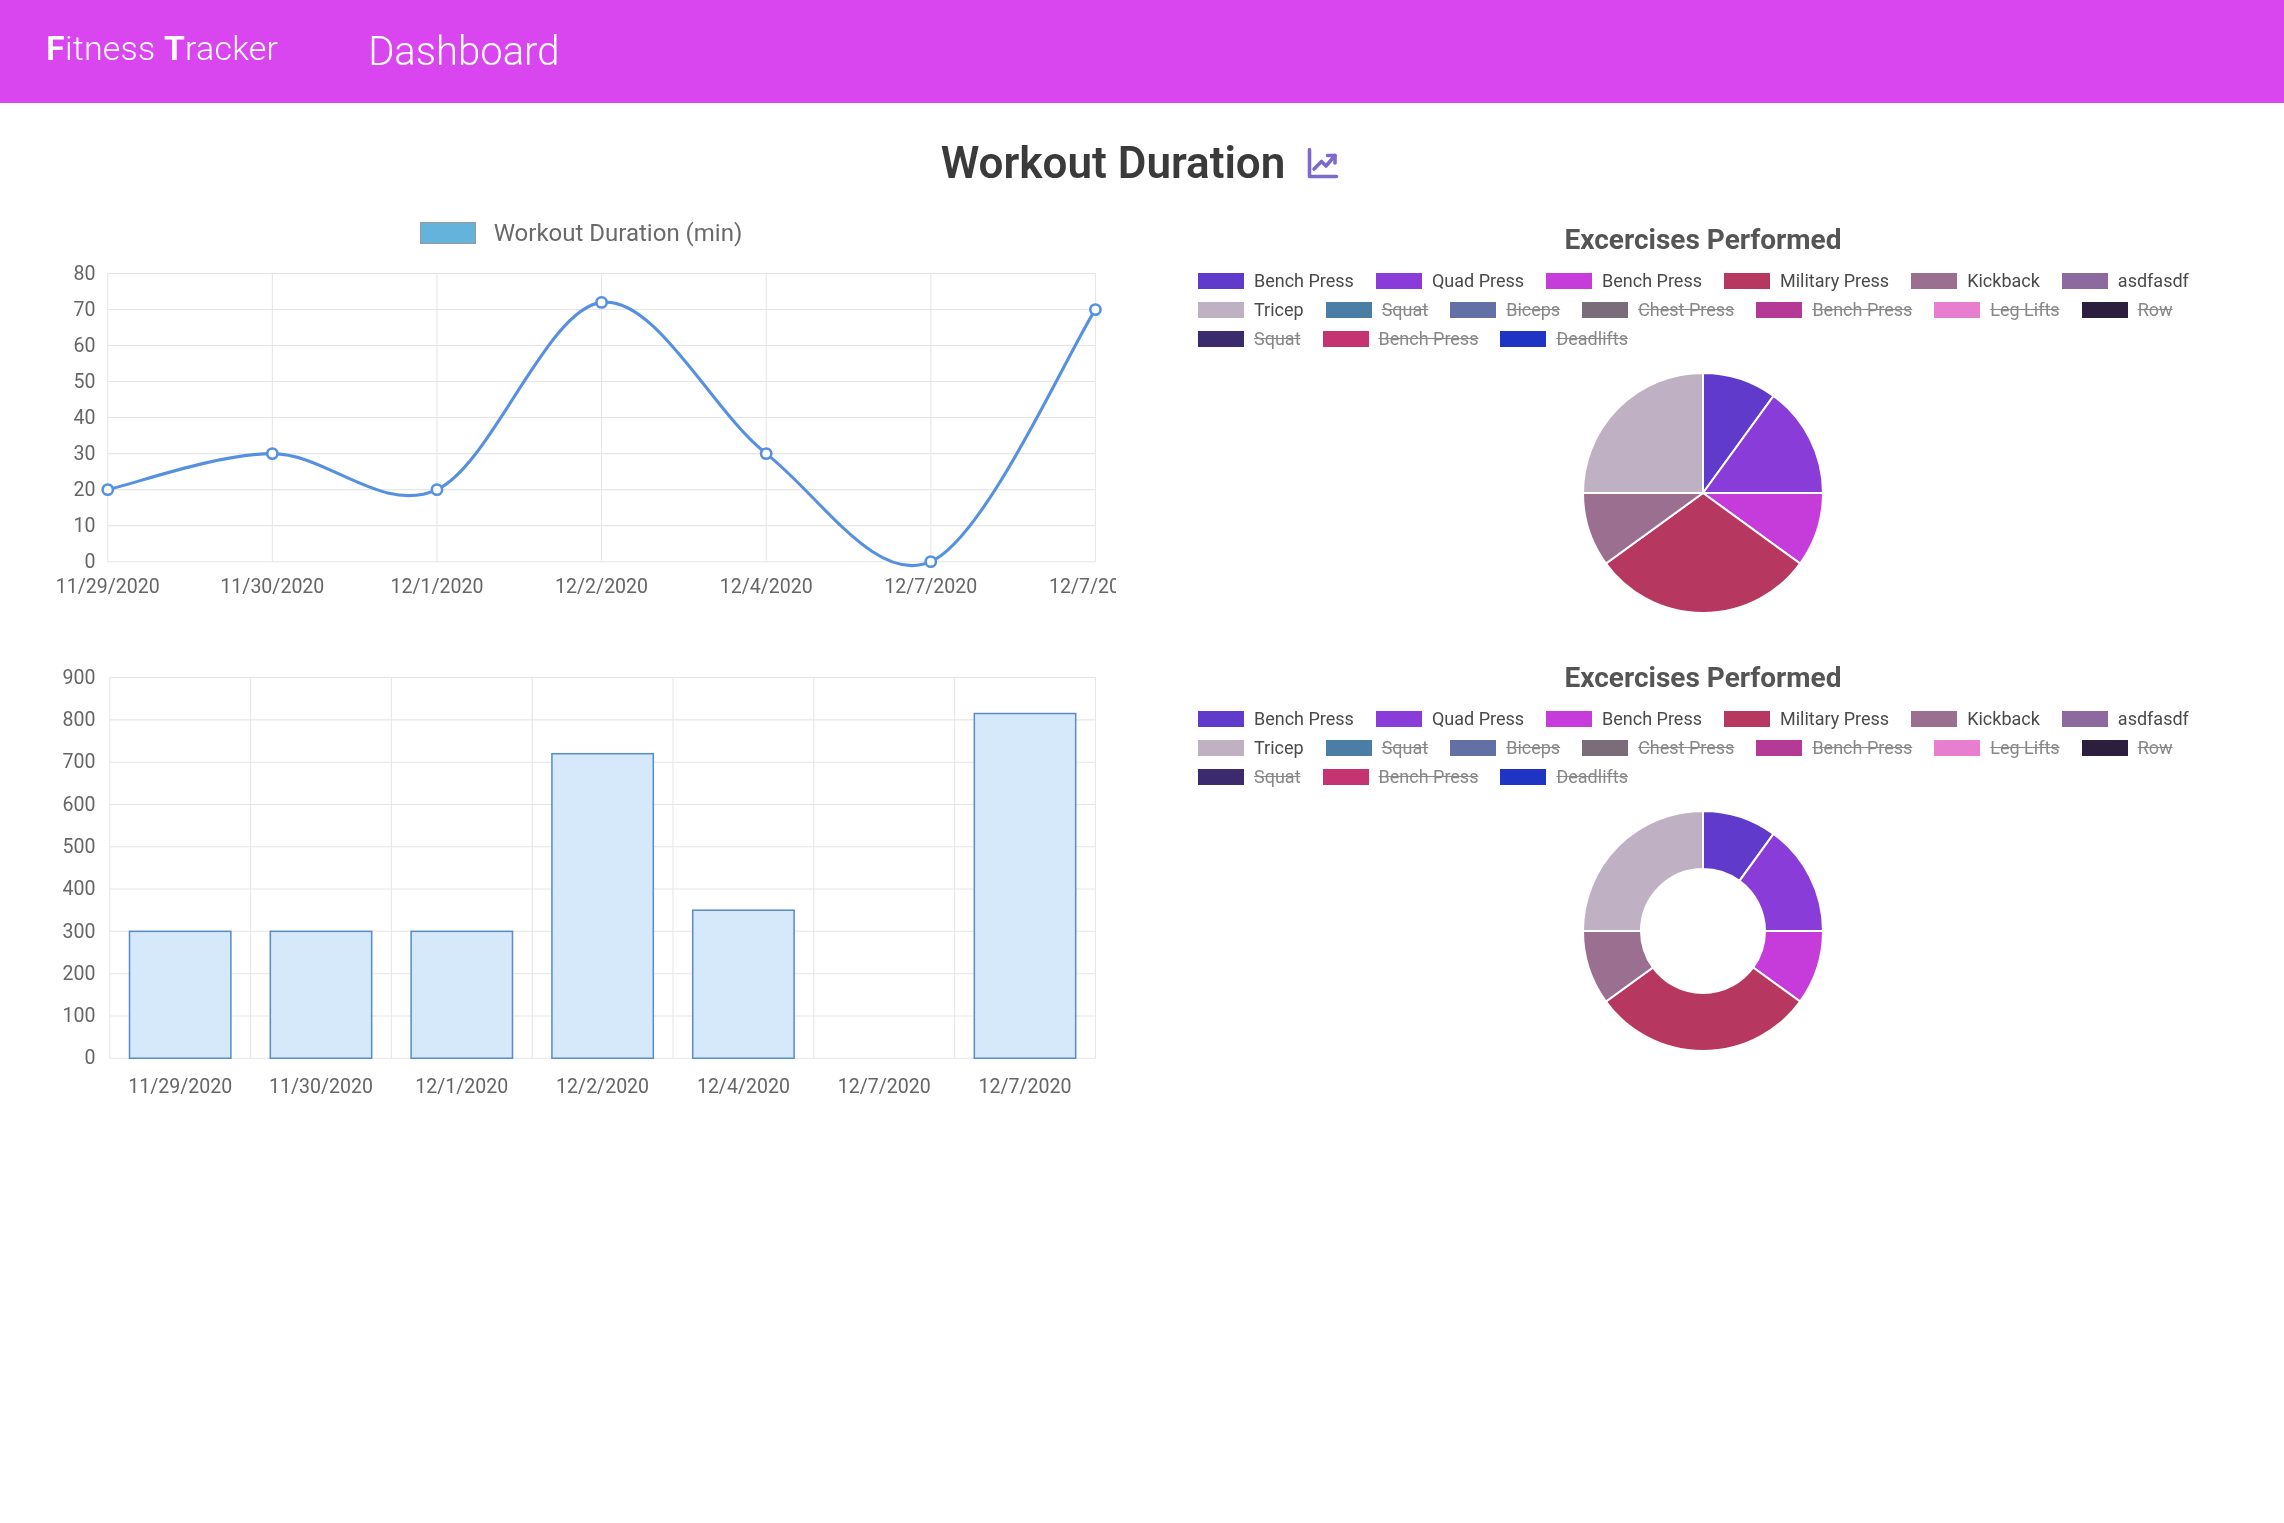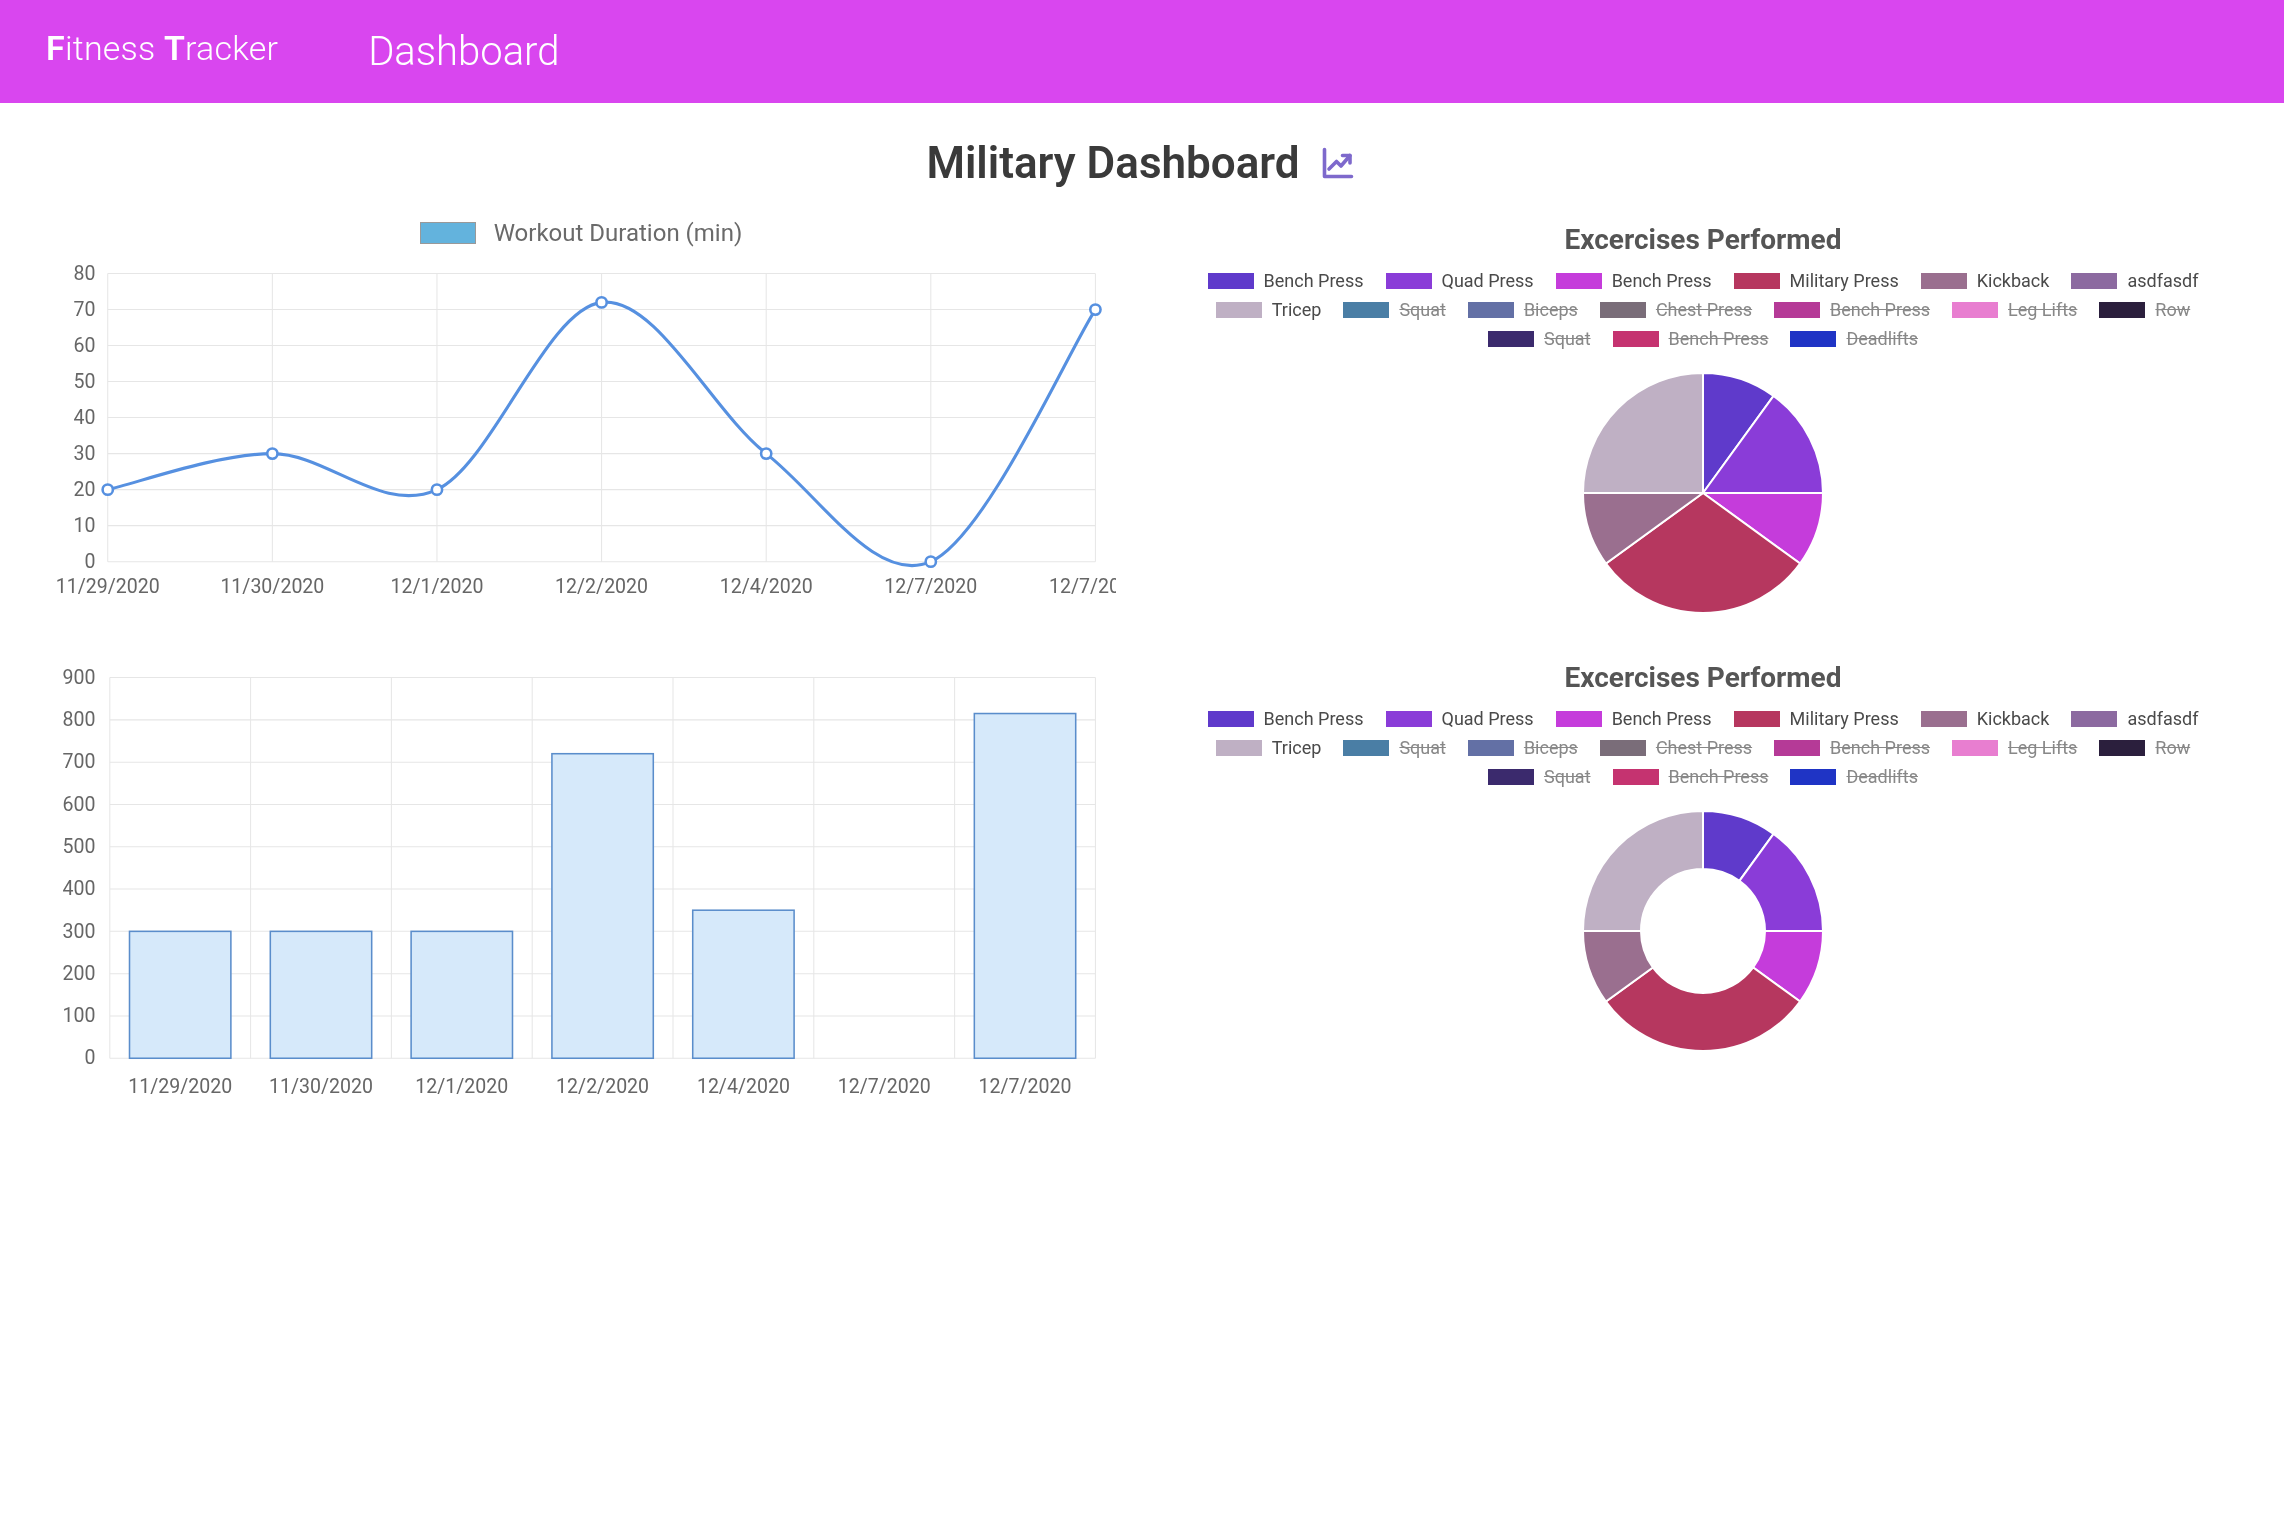--- a/index.html
+++ b/index.html
@@ -17,41 +17,41 @@
   .swatch { display: inline-block; width: 56px; height: 22px; vertical-align: middle; margin-right: 14px; }
   .swatch-line { background: #63b3dd; border: 1px solid #999; }
   .swatch-bar { background: #d6e9fa; border: 1px solid #bed0df; }
   .chart-header-label { font-size: 24px; color: #6a6a6a; vertical-align: middle; }
   .axis-label { font-size: 19px; fill: #666; }
   .grid-line { stroke: #e6e6e6; stroke-width: 1; }
   .series-line { stroke: #5690e0; stroke-width: 3; fill: none; }
   .series-point { fill: #fff; stroke: #5690e0; stroke-width: 2.5; }
   .bar-rect { fill: #d6e9fa; stroke: #5a8dcb; stroke-width: 1.5; }
   .section-title { text-align: center; font-size: 28px; font-weight: 700; color: #555; margin: 4px 0 14px; }
-  .legend { display: flex; flex-wrap: wrap; justify-content: center; gap: 8px 22px; padding: 0 30px; margin-bottom: 14px; }
+  .legend { display: flex; flex-wrap: wrap; gap: 8px 22px; padding: 0 30px; margin-bottom: 14px; }
   .legend-item { display: inline-flex; align-items: center; gap: 10px; font-size: 18px; color: #4a4a4a; cursor: pointer; }
   .legend-sw { width: 46px; height: 16px; display: inline-block; }
   .legend-item.off .legend-text { text-decoration: line-through; color: #888; }
   .pie-wrap { text-align: center; }
 </style>
 </head>
 <body>
 
 <div class="navbar">
   <div class="brand">
     <span class="bold">F</span><span>itness</span>
     <span> </span>
     <span class="bold">T</span><span>racker</span>
   </div>
   <div class="nav-link">Dashboard</div>
 </div>
 
 <div class="page-title-wrap">
   <h1 class="page-title">
-    <span>Military Dashboard</span>
+    <span>Workout Duration</span>
     <span class="trend-icon">
       <svg width="40" height="36" viewBox="0 0 24 24" fill="none" stroke="currentColor" stroke-width="2.4" stroke-linecap="round" stroke-linejoin="round">
         <path d="M3 3 V21 H21"></path>
         <path d="M6 16 L11 11 L14 14 L20 7"></path>
         <path d="M15 7 H20 V12"></path>
       </svg>
     </span>
   </h1>
 </div>
 

